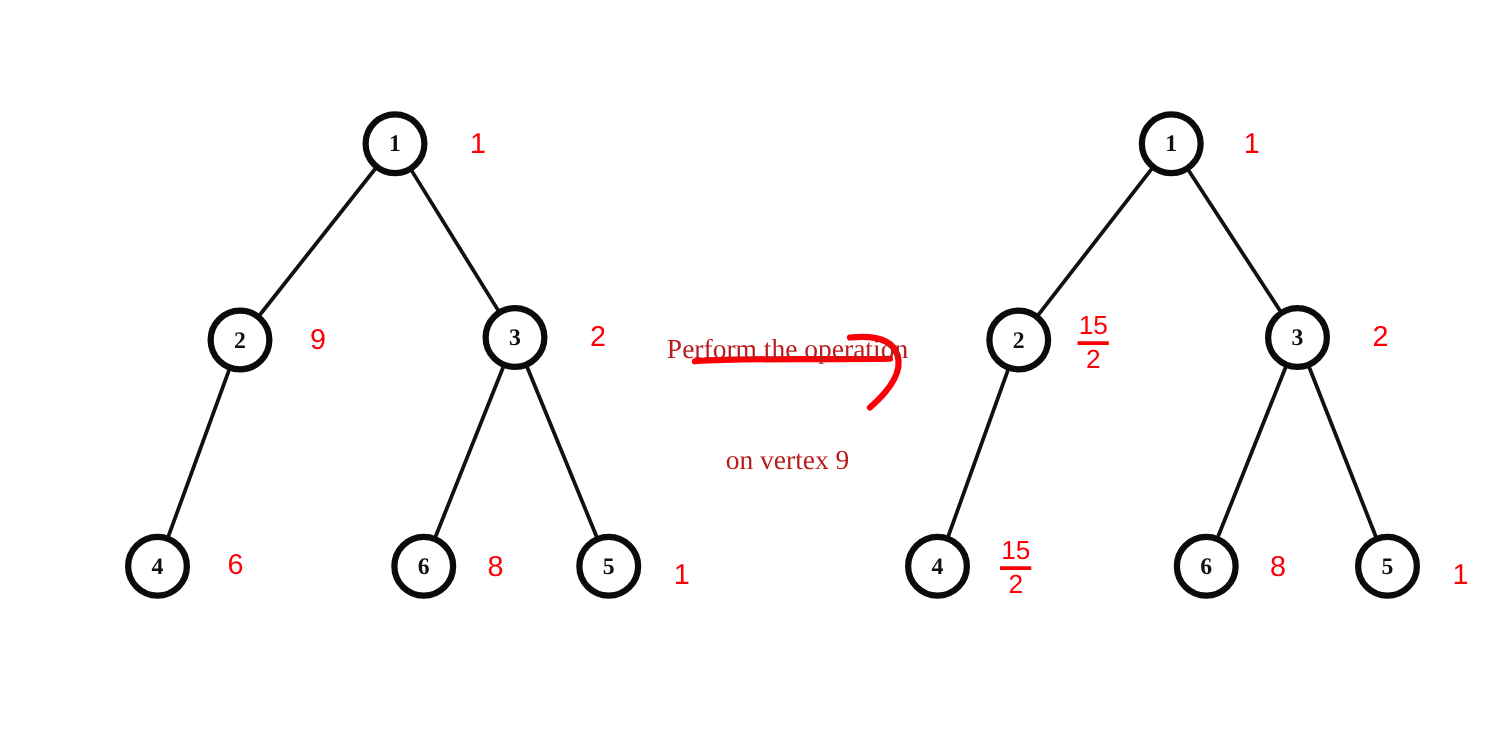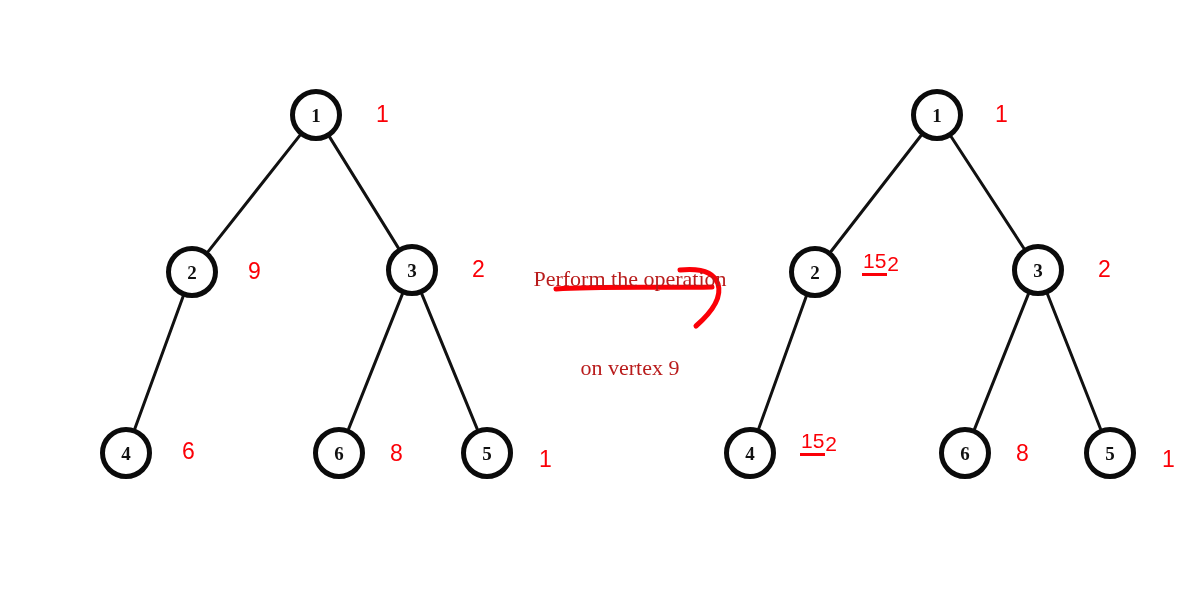--- a/index.html
+++ b/index.html
@@ -54,21 +54,21 @@
     white-space: nowrap;
   }
   .frac {
     position: absolute;
     color: #fb0007;
     font-family: "Liberation Sans", sans-serif;
     font-size: 21px;
     line-height: 1.05;
     text-align: center;
     display: flex;
-    flex-direction: row;
+    flex-direction: column;
     align-items: center;
     white-space: nowrap;
   }
   .frac .num {
     padding: 0 1px 1px 1px;
     border-bottom: 3px solid #fb0007;
   }
   .frac .den {
     padding-top: 1px;
   }

